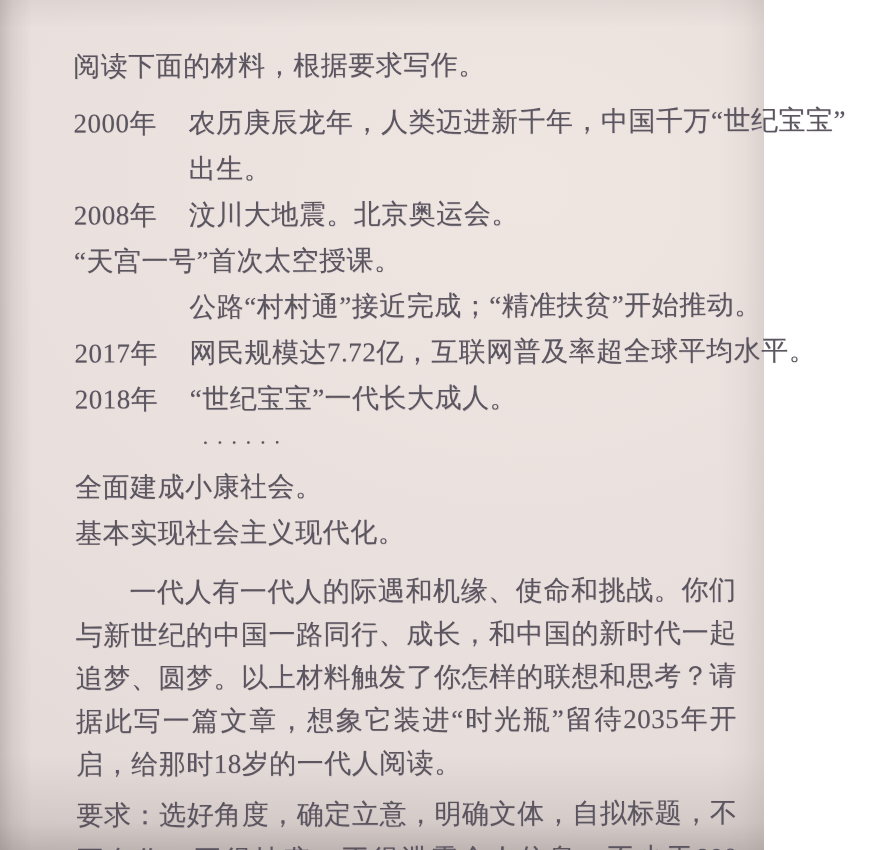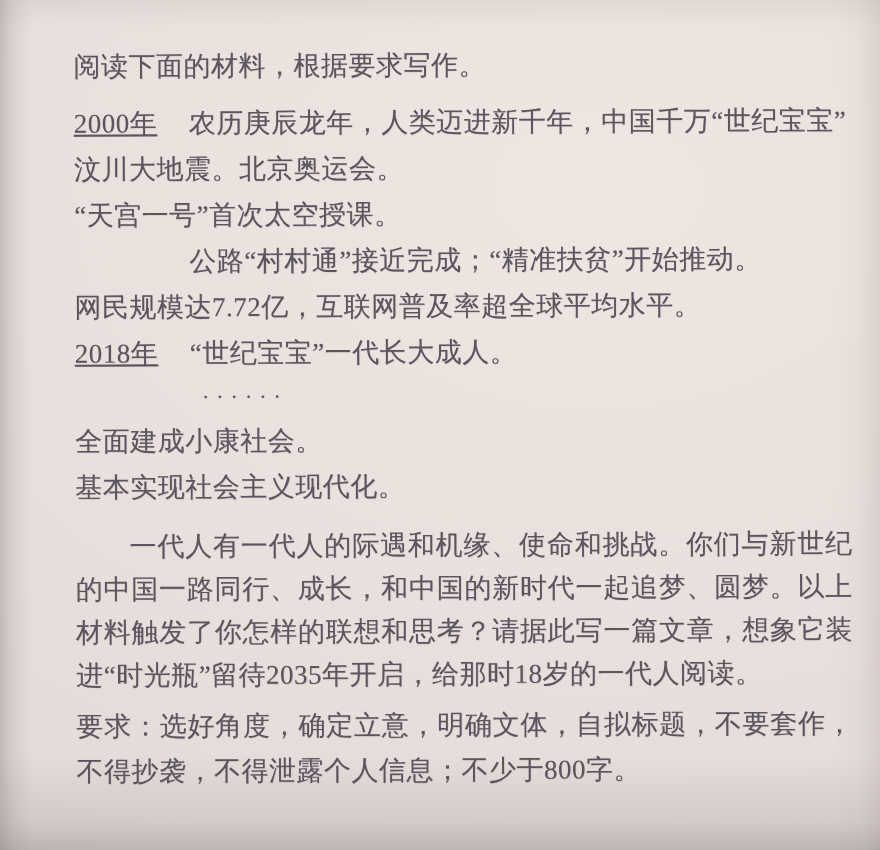--- a/index.html
+++ b/index.html
@@ -2,21 +2,21 @@
 <html><head>
 <meta charset="utf-8">
 <style>
   html, body { margin: 0; padding: 0; }
   body {
     width: 880px; height: 850px; overflow: hidden;
     font-family: "Liberation Serif", "DejaVu Serif", serif;
   }
   .page {
     position: relative;
-    width: 880px; height: 850px;
+    width: 764px; height: 850px;
     box-sizing: border-box;
     padding: 48px 28px 0 75px;
     background:
       linear-gradient(90deg, rgba(115,106,104,0.30) 0px, rgba(115,106,104,0.12) 13px, rgba(115,106,104,0) 32px),
       linear-gradient(270deg, rgba(130,118,115,0.16) 0px, rgba(130,118,115,0.05) 20px, rgba(130,118,115,0) 45px),
       linear-gradient(180deg, rgba(125,115,112,0.10) 0px, rgba(125,115,112,0) 28px),
       linear-gradient(0deg, rgba(108,98,96,0.32) 0px, rgba(108,98,96,0.14) 28px, rgba(108,98,96,0) 95px),
       radial-gradient(130% 95% at 68% 22%, #efe6e2 0%, #e9dfdc 55%, #e3d9d6 100%);
   }
   .content {
@@ -31,21 +31,20 @@
     font-size: 27px; line-height: 34px;
   }
   .timeline { margin: 0; }
   .t-row {
     display: flex;
     font-size: 27px; line-height: 46px;
     white-space: nowrap;
   }
   .t-year {
     flex: 0 0 115px;
-    text-decoration: underline;
   }
   .t-text { }
   .t-row.dots .t-text {
     font-size: 22px;
     letter-spacing: 7px;
     padding-left: 12px;
     line-height: 42px;
   }
   .t-row.dots { line-height: 42px; }
   .para {
@@ -68,32 +67,35 @@
 
     <p class="intro">阅读下面的材料，根据要求写作。</p>
 
     <div class="timeline">
       <div class="t-row">
         <span class="t-year">2000年</span>
         <span class="t-text">农历庚辰龙年，人类迈进新千年，中国千万“世纪宝宝”</span>
       </div>
       <div class="t-row">
         <span class="t-year"></span>
+        <span class="t-text">出生。</span>
       </div>
       <div class="t-row">
+        <span class="t-year">2008年</span>
         <span class="t-text">汶川大地震。北京奥运会。</span>
       </div>
       <div class="t-row">
         <span class="t-text">“天宫一号”首次太空授课。</span>
       </div>
       <div class="t-row">
         <span class="t-year"></span>
         <span class="t-text">公路“村村通”接近完成；“精准扶贫”开始推动。</span>
       </div>
       <div class="t-row">
+        <span class="t-year">2017年</span>
         <span class="t-text">网民规模达7.72亿，互联网普及率超全球平均水平。</span>
       </div>
       <div class="t-row">
         <span class="t-year">2018年</span>
         <span class="t-text">“世纪宝宝”一代长大成人。</span>
       </div>
       <div class="t-row dots">
         <span class="t-year"></span>
         <span class="t-text">······</span>
       </div>

